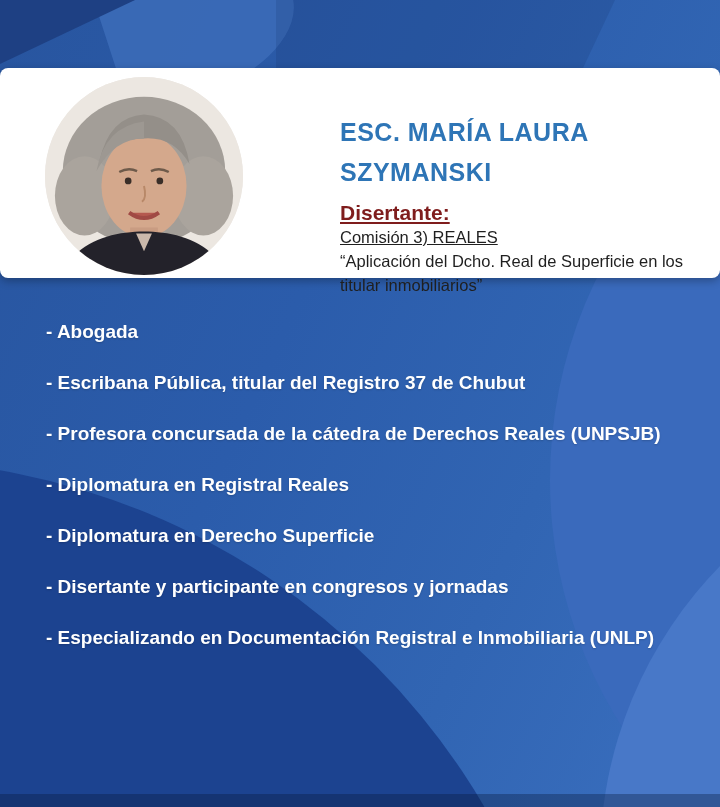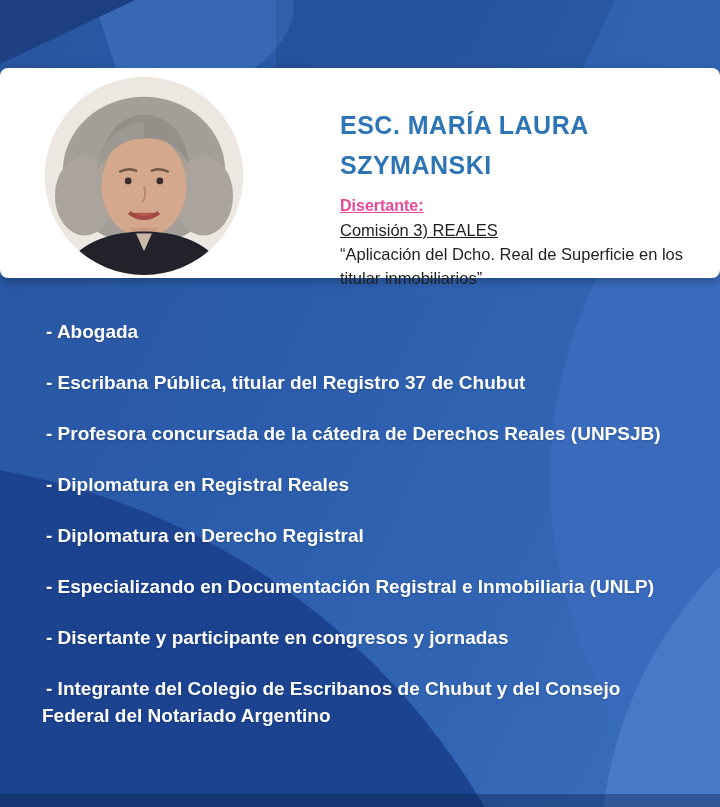--- a/index.html
+++ b/index.html
@@ -50,28 +50,28 @@
   .card{
     position:absolute; left:0; top:68px; width:720px; height:210px;
     background:#ffffff; border-radius:8px;
     box-shadow:0 3px 8px rgba(0,0,0,0.28);
   }
   .photo-wrap{
     position:absolute; left:45px; top:9px; width:198px; height:198px;
     border-radius:50%; overflow:hidden; background:#ece7e1;
   }
   .info{
-    position:absolute; left:340px; top:37px; width:356px;
+    position:absolute; left:340px; top:44px; width:356px;
   }
   .speaker-name{
     color:#2e75b6; font-weight:bold; font-size:25px; line-height:40px;
     letter-spacing:.5px; margin:0 0 9px 0; width:310px;
   }
   .role-label{
-    color:#ec4899; font-weight:bold; font-size:16px; line-height:24px;
+    color:#7f1d1d; font-weight:bold; font-size:21px; line-height:24px;
     text-decoration:underline;
   }
   .meta-line{
     color:#1f1f1f; font-size:16.5px; line-height:24px;text-decoration:underline;
   }
   .talk-quote{
     color:#1f1f1f; font-size:16.5px; line-height:24px; width:350px;
   }
   
   .credentials{
@@ -137,19 +137,18 @@
       <div class="meta-line">Comisión 3) REALES</div>
       <div class="talk-quote">“Aplicación del Dcho. Real de Superficie en los titular inmobiliarios”</div>
     </div>
   </div>
 
   <div class="credentials">
     <p class="credential-item">- Abogada</p>
     <p class="credential-item">- Escribana Pública, titular del Registro 37 de Chubut</p>
     <p class="credential-item">- Profesora concursada de la cátedra de Derechos Reales (UNPSJB)</p>
     <p class="credential-item">- Diplomatura en Registral Reales</p>
-    <p class="credential-item">- Diplomatura en Derecho Registral</p>
+    <p class="credential-item">- Diplomatura en Derecho Superficie</p>
+    <p class="credential-item">- Disertante y participante en congresos y jornadas</p>
     <p class="credential-item">- Especializando en Documentación Registral e Inmobiliaria (UNLP)</p>
-    <p class="credential-item">- Disertante y participante en congresos y jornadas</p>
-    <p class="credential-item">- Integrante del Colegio de Escribanos de Chubut y del Consejo Federal del Notariado Argentino</p>
   </div>
 
 </div>
 
 </body></html>

